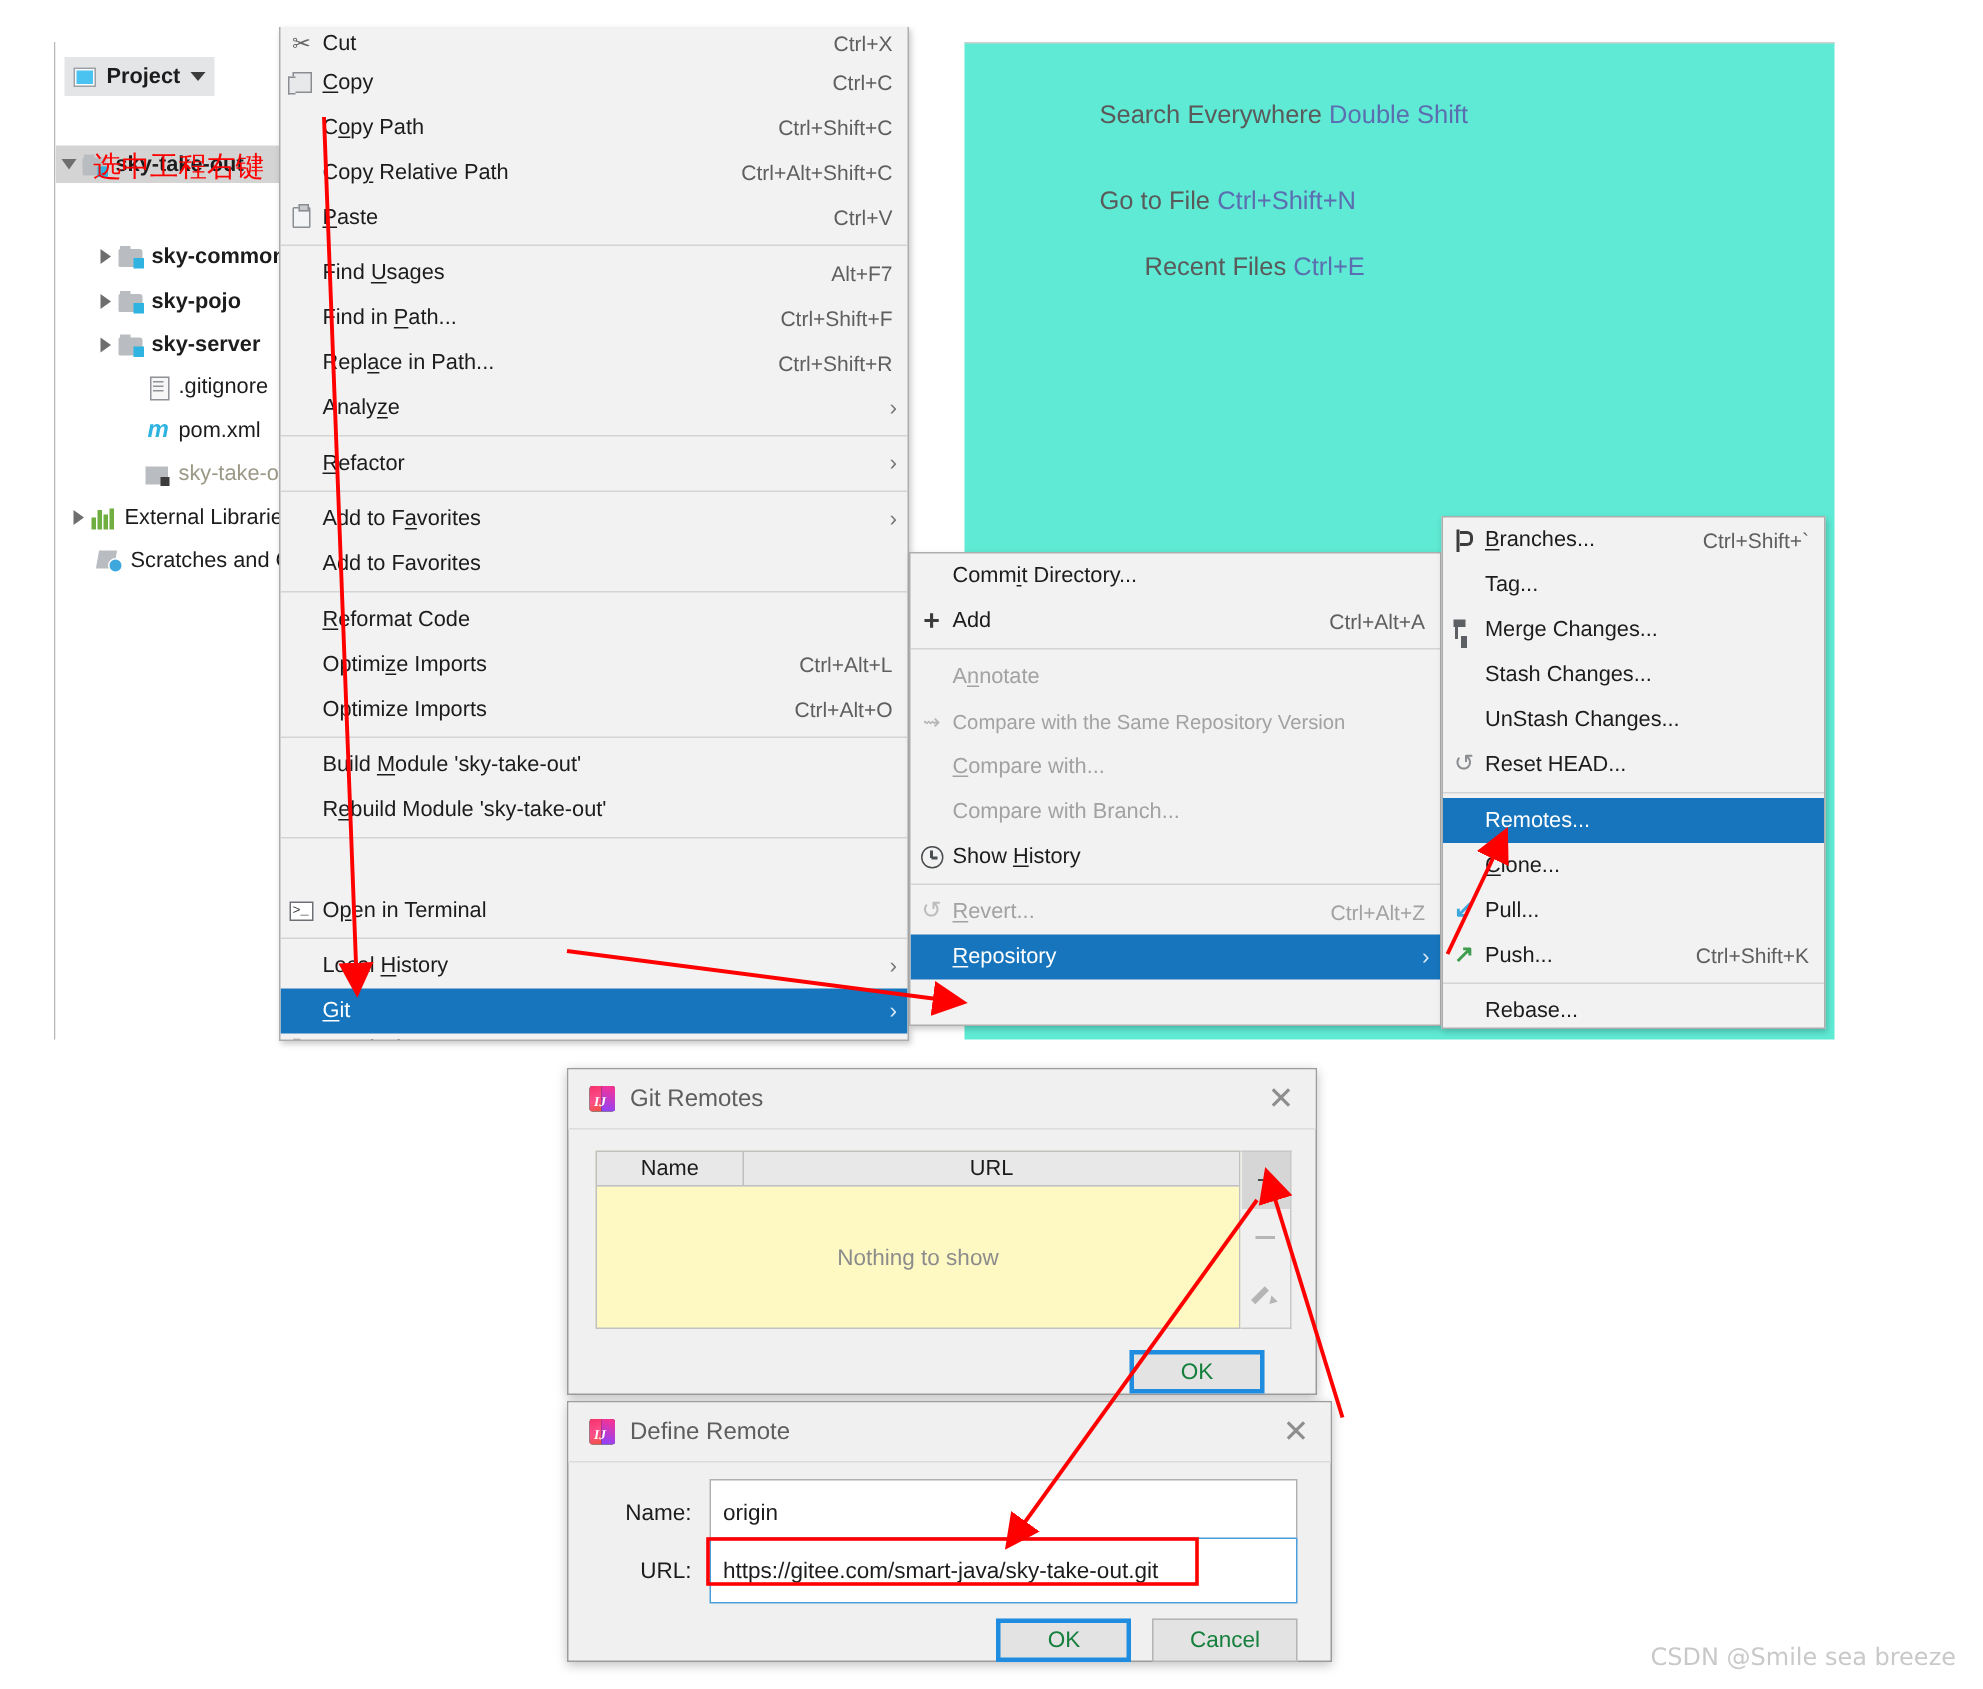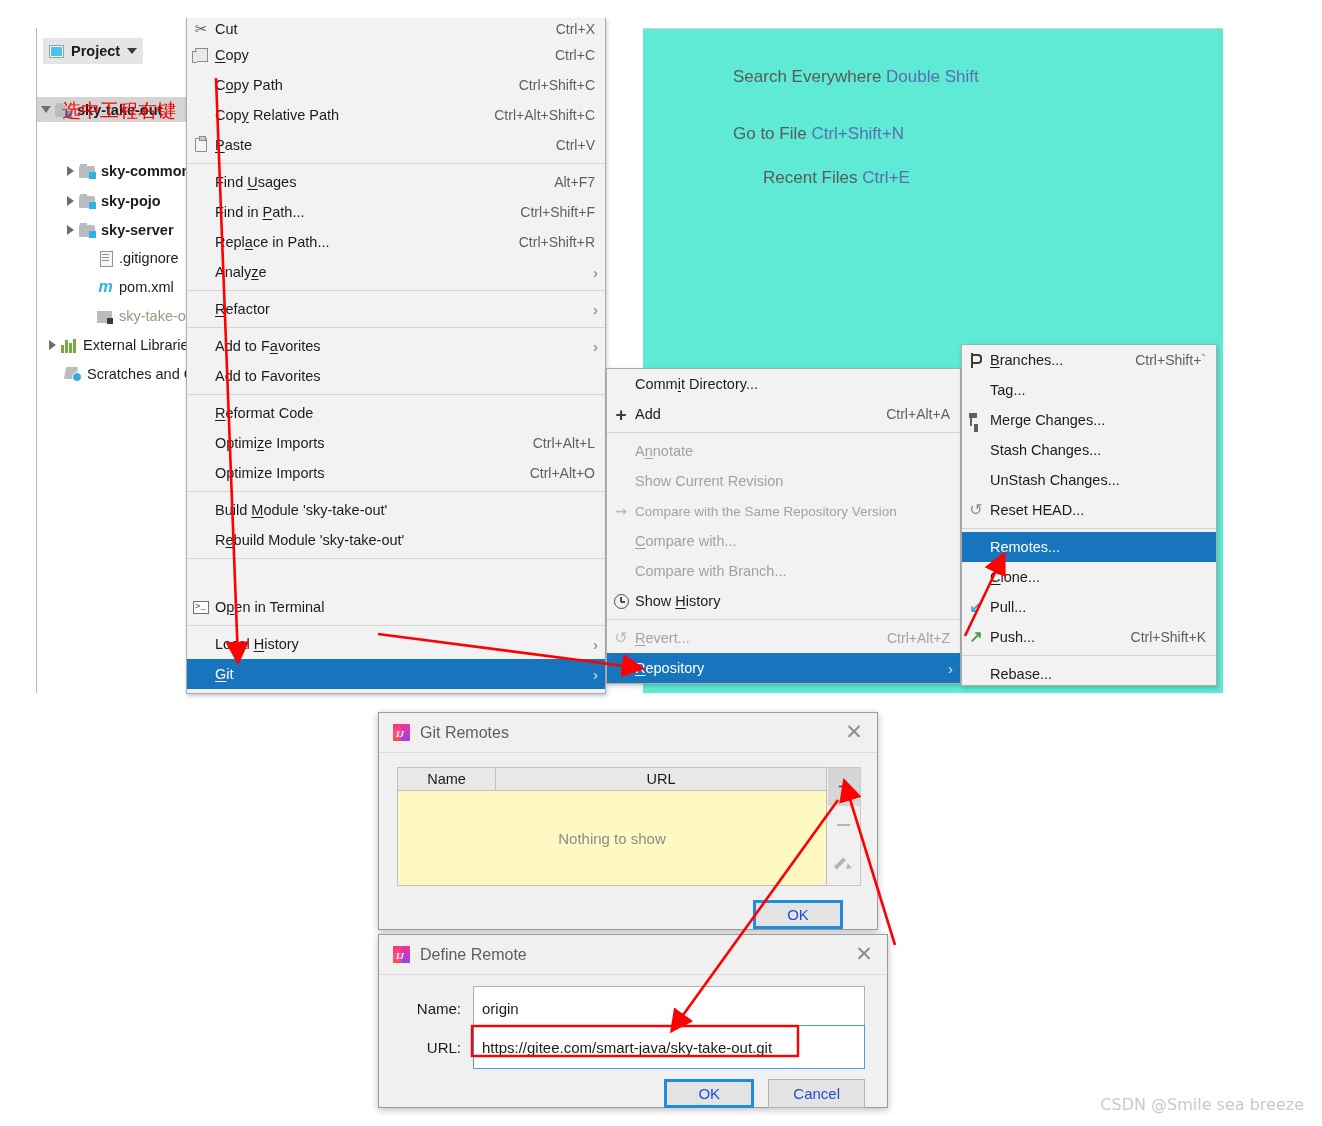--- a/index.html
+++ b/index.html
@@ -247,21 +247,21 @@
   .tb-pencil::after {
     content:""; position:absolute; left:9px; top:10px; width:0; height:0;
     border-left:3px solid transparent; border-right:3px solid transparent;
     border-top:5px solid #b5b5b5; transform: rotate(45deg);
   }
   #remotes-footer { padding: 14px 18px 0 0; display: flex; justify-content: flex-end; }
 
   .btn {
     min-width: 90px; height: 29px; padding: 0 24px;
     background: #e3e3e3; border: 1px solid #b4b4b4;
-    font-size: 15px; color: #1d4ed8;
+    font-size: 15px; color: #15803d;
     display: flex; align-items: center; justify-content: center;
   }
   .btn.focus { border: 3px solid #1f8ce0; }
 
   #dlg-define { left: 378px; top: 934px; width: 510px; height: 174px; }
   #define-body { padding: 18px 22px 0 22px; }
   .frow { display: flex; align-items: center; height: 30px; margin-bottom: 9px; }
   .frow .flabel {
     width: 72px; text-align: right; padding-right: 12px;
     font-size: 15px; color: #1c1c1c; flex: none;
@@ -561,24 +561,20 @@
     <span class="mi-key">Ctrl+Alt+A</span>
   </div>
 
   <div class="sep"></div>
 
   <div class="mi dis">
     <span class="mi-ic"></span>
     <span class="mi-lbl">A<u>n</u>notate</span>
   </div>
 
-  <div class="mi dis">
-    <span class="mi-ic"></span>
-    <span class="mi-lbl">Show Current Revision</span>
-  </div>
 
   <div class="mi dis">
     <span class="mi-ic">
         <span class="g g-cmp">⇝</span>
       </span>
     <span class="mi-lbl" style="font-size:13.5px;">Compare with the Same Repository Version</span>
   </div>
 
   <div class="mi dis">
     <span class="mi-ic"></span>

